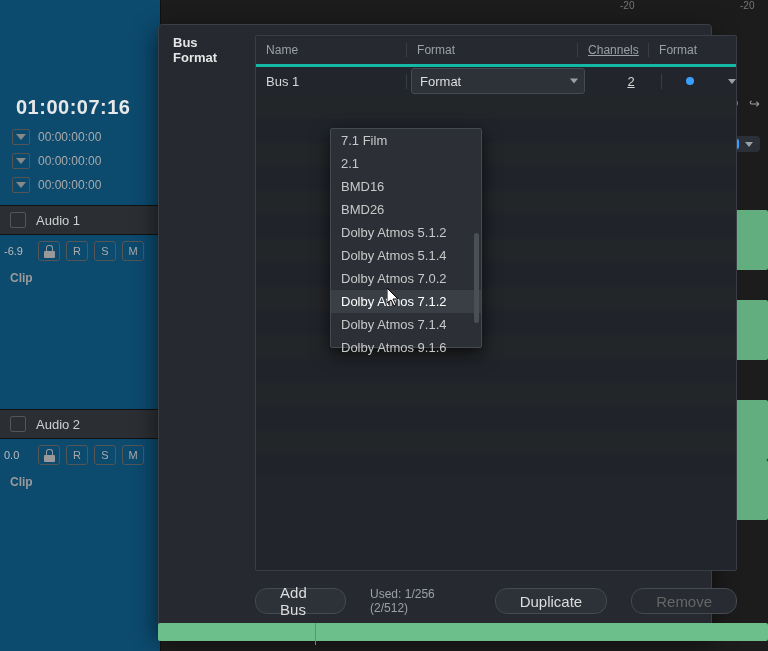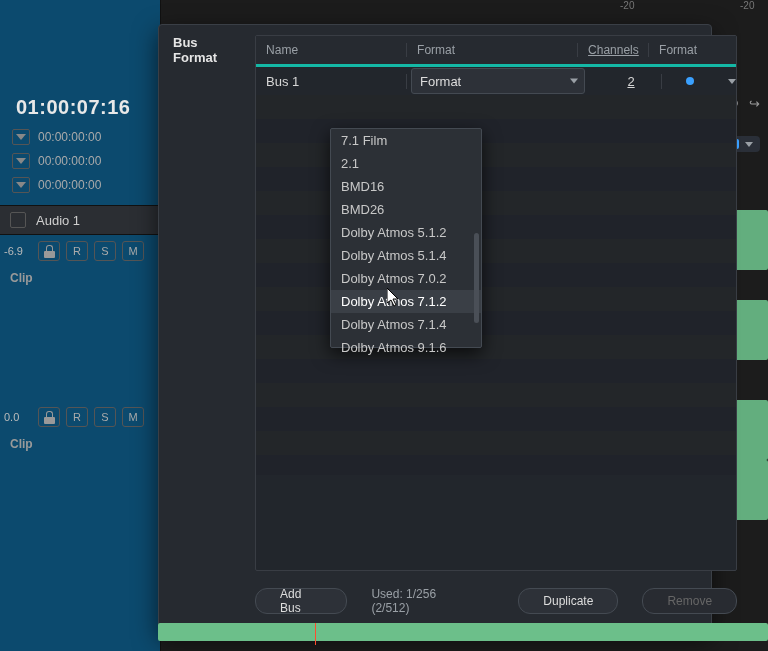--- a/index.html
+++ b/index.html
@@ -52,21 +52,21 @@
   .chev-sm{width:0;height:0;border-left:4px solid transparent;border-right:4px solid transparent;border-top:5px solid #9aa0a6;}
   
   .dropdown{position:absolute;left:330px;top:128px;width:150px;background:#2c3036;border:1px solid #444a52;border-radius:2px;box-shadow:0 6px 18px rgba(0,0,0,.7);z-index:20;max-height:218px;}
   .dropdown .scrollbar{position:absolute;right:2px;top:104px;width:5px;height:90px;background:#4a4f57;border-radius:3px;}
   .dd-item{padding:4px 10px;font-size:13px;color:#c8c8c8;cursor:pointer;white-space:nowrap;}
   .dd-item.hover{background:#3a3f46;color:#fff;}
   
   .cursor{position:absolute;left:387px;top:288px;z-index:50;pointer-events:none;}
   
   .table-footer{display:flex;align-items:center;gap:24px;padding:10px 0;height:40px;}
-  .pill{height:24px;border:1px solid #444a52;background:#2d3138;border-radius:12px;display:flex;align-items:center;justify-content:center;padding:0 24px;font-size:12px;color:#ddd;cursor:pointer;}
+  .pill{height:24px;border:1px solid #444a52;background:#2d3138;border-radius:12px;display:flex;align-items:center;justify-content:center;padding:0 24px;font-size:15px;color:#ddd;cursor:pointer;}
   .pill.disabled{color:#666;background:#282b31;}
   .used{color:#9aa0a6;font-size:12px;}
   .flex-spacer{flex:1;}
   .dialog-footer{display:flex;justify-content:flex-end;padding:12px 24px 16px;}
   .ok-btn{width:116px;}
   
   .bottom-track{position:absolute;left:158px;right:0;bottom:10px;height:18px;background:#6cbf8a;border-radius:2px;}
   .playhead{position:absolute;left:315px;bottom:6px;width:1px;height:22px;background:#ff4d2e;z-index:5;}
   .lock-icon{width:11px;height:13px;position:relative;}
   .lock-icon::before{content:"";position:absolute;top:0;left:2px;width:5px;height:5px;border:1.2px solid #999;border-bottom:none;border-radius:3px 3px 0 0;}
@@ -129,20 +129,24 @@
         <span class="lock-icon"></span>
       </div>
     <div class="sq">R</div>
     <div class="sq">S</div>
     <div class="sq">M</div>
   </div>
   <div class="track-clip">Clip</div>
 
   <div class="spacer"></div>
 
+  <div class="track-header">
+    <div class="track-sel"></div>
+    <span class="track-name">Audio 2</span>
+  </div>
   <div class="track-ctrl-row">
     <span class="val">0.0</span>
     <div class="sq">
         <span class="lock-icon"></span>
       </div>
     <div class="sq">R</div>
     <div class="sq">S</div>
     <div class="sq">M</div>
   </div>
   <div class="track-clip">Clip</div>

